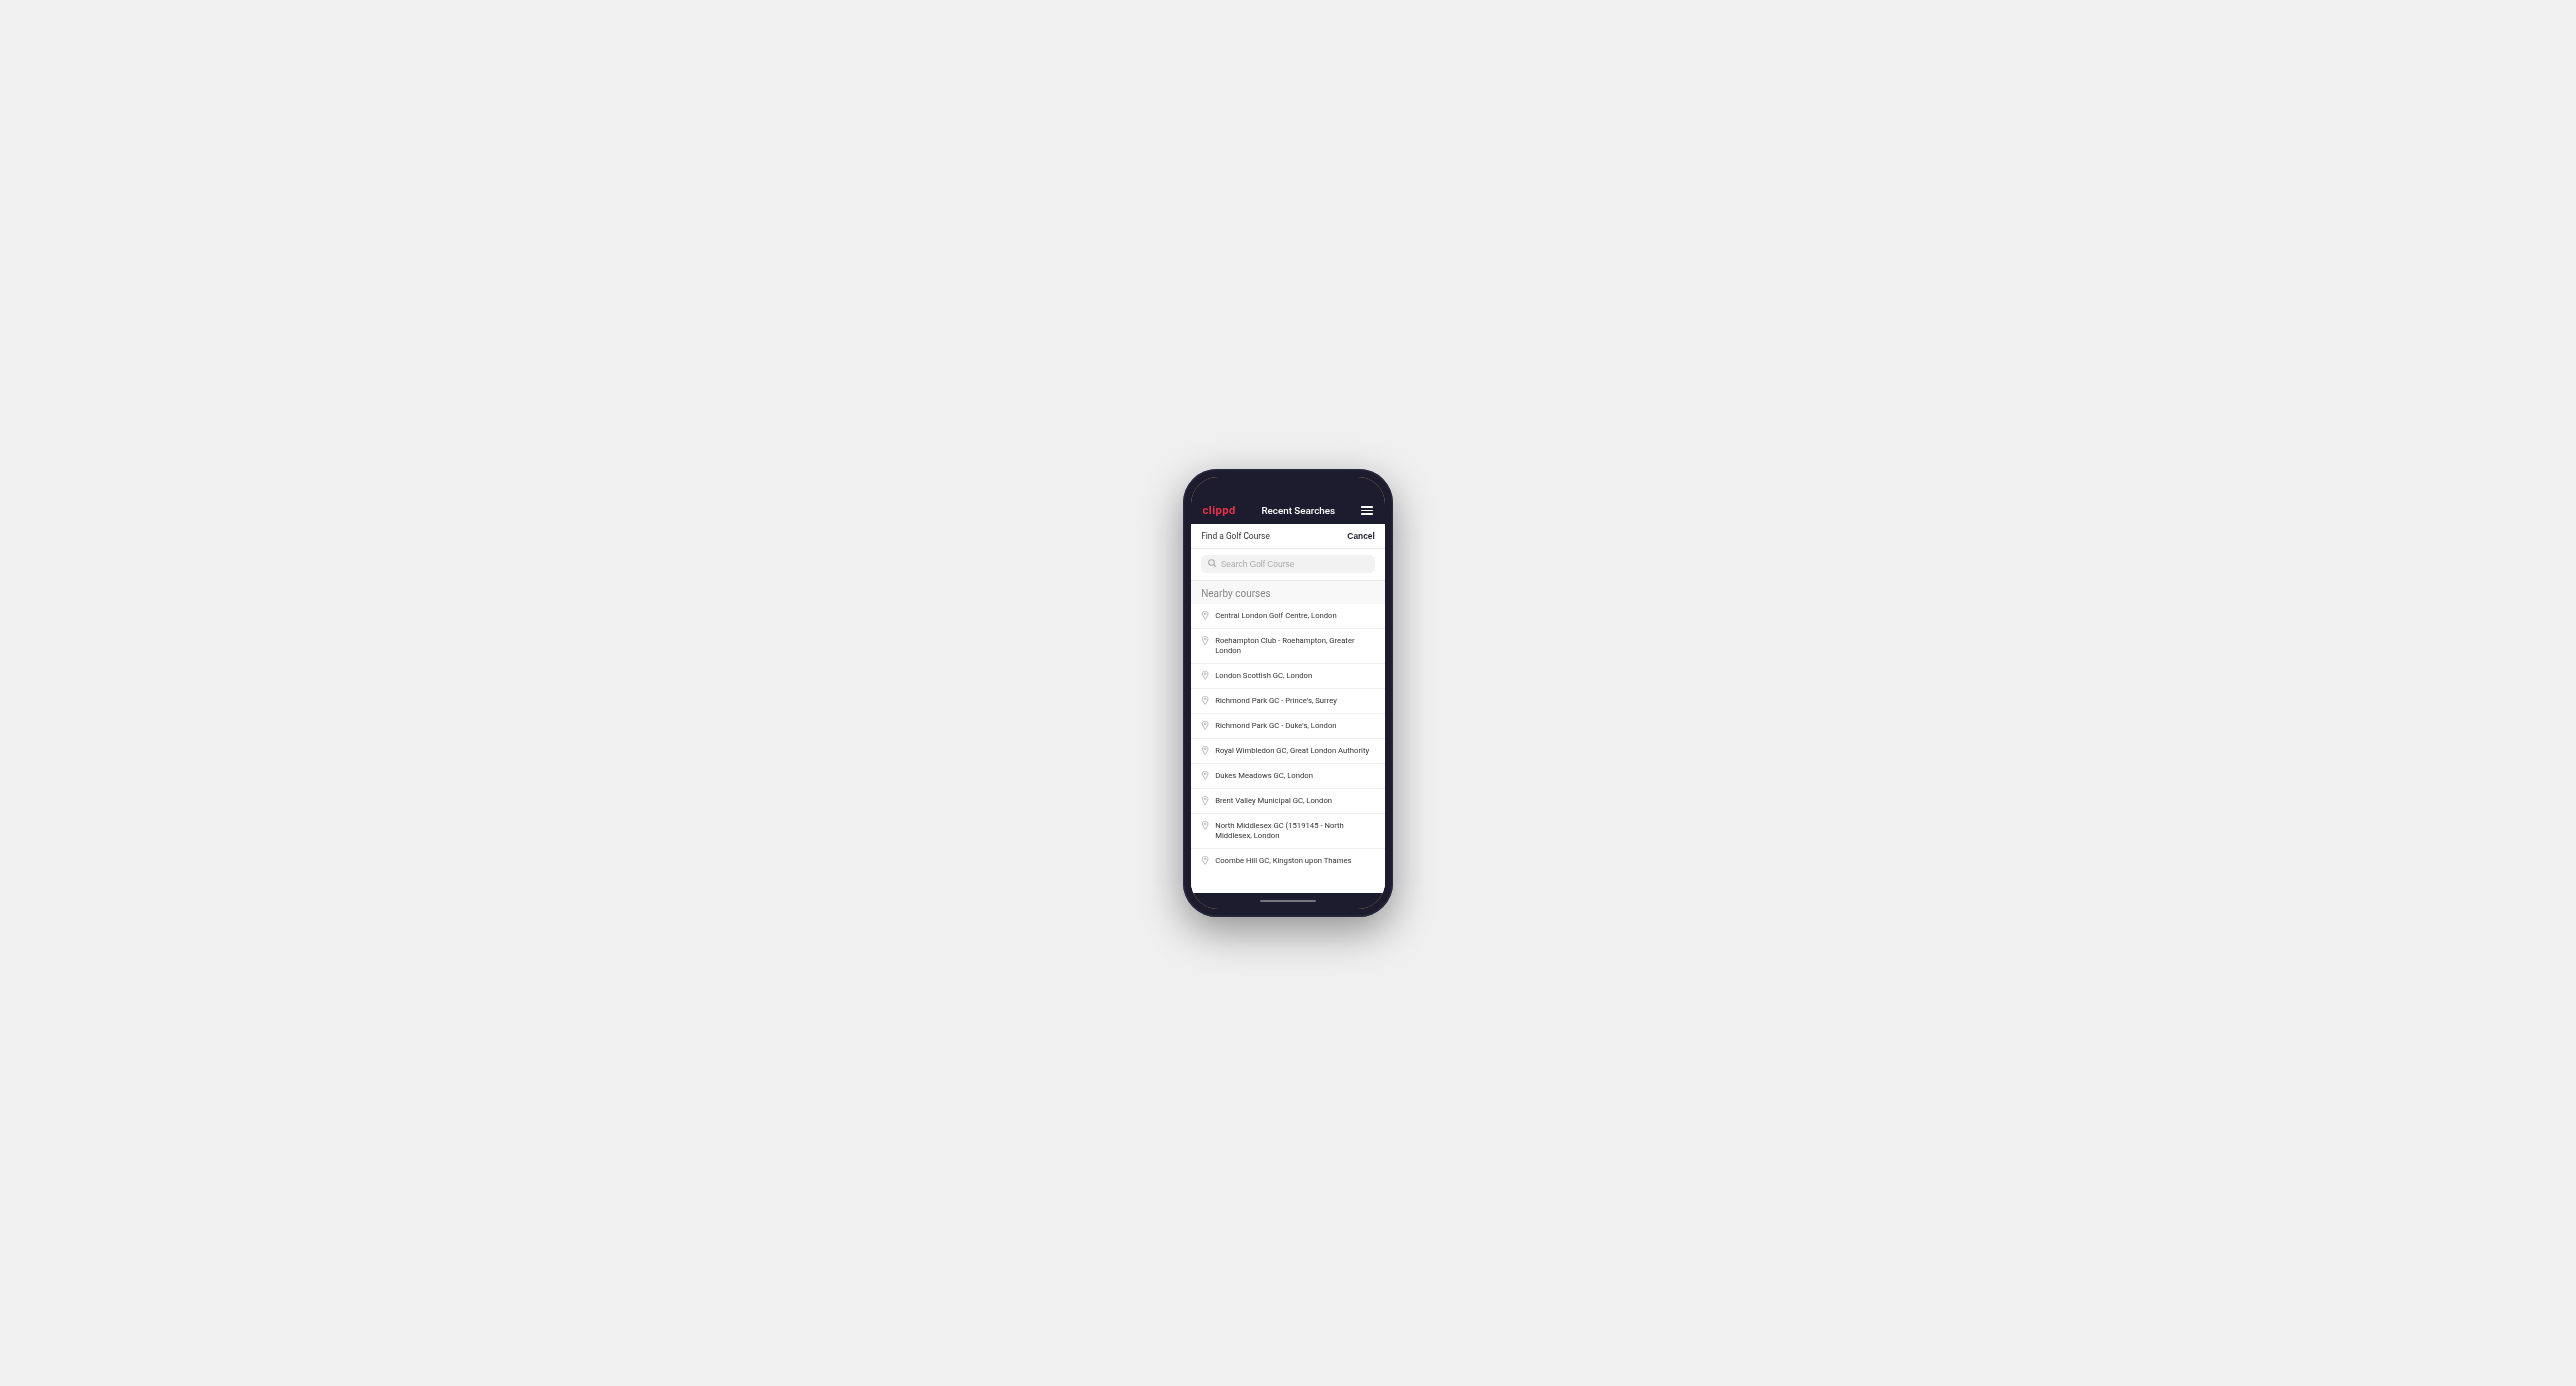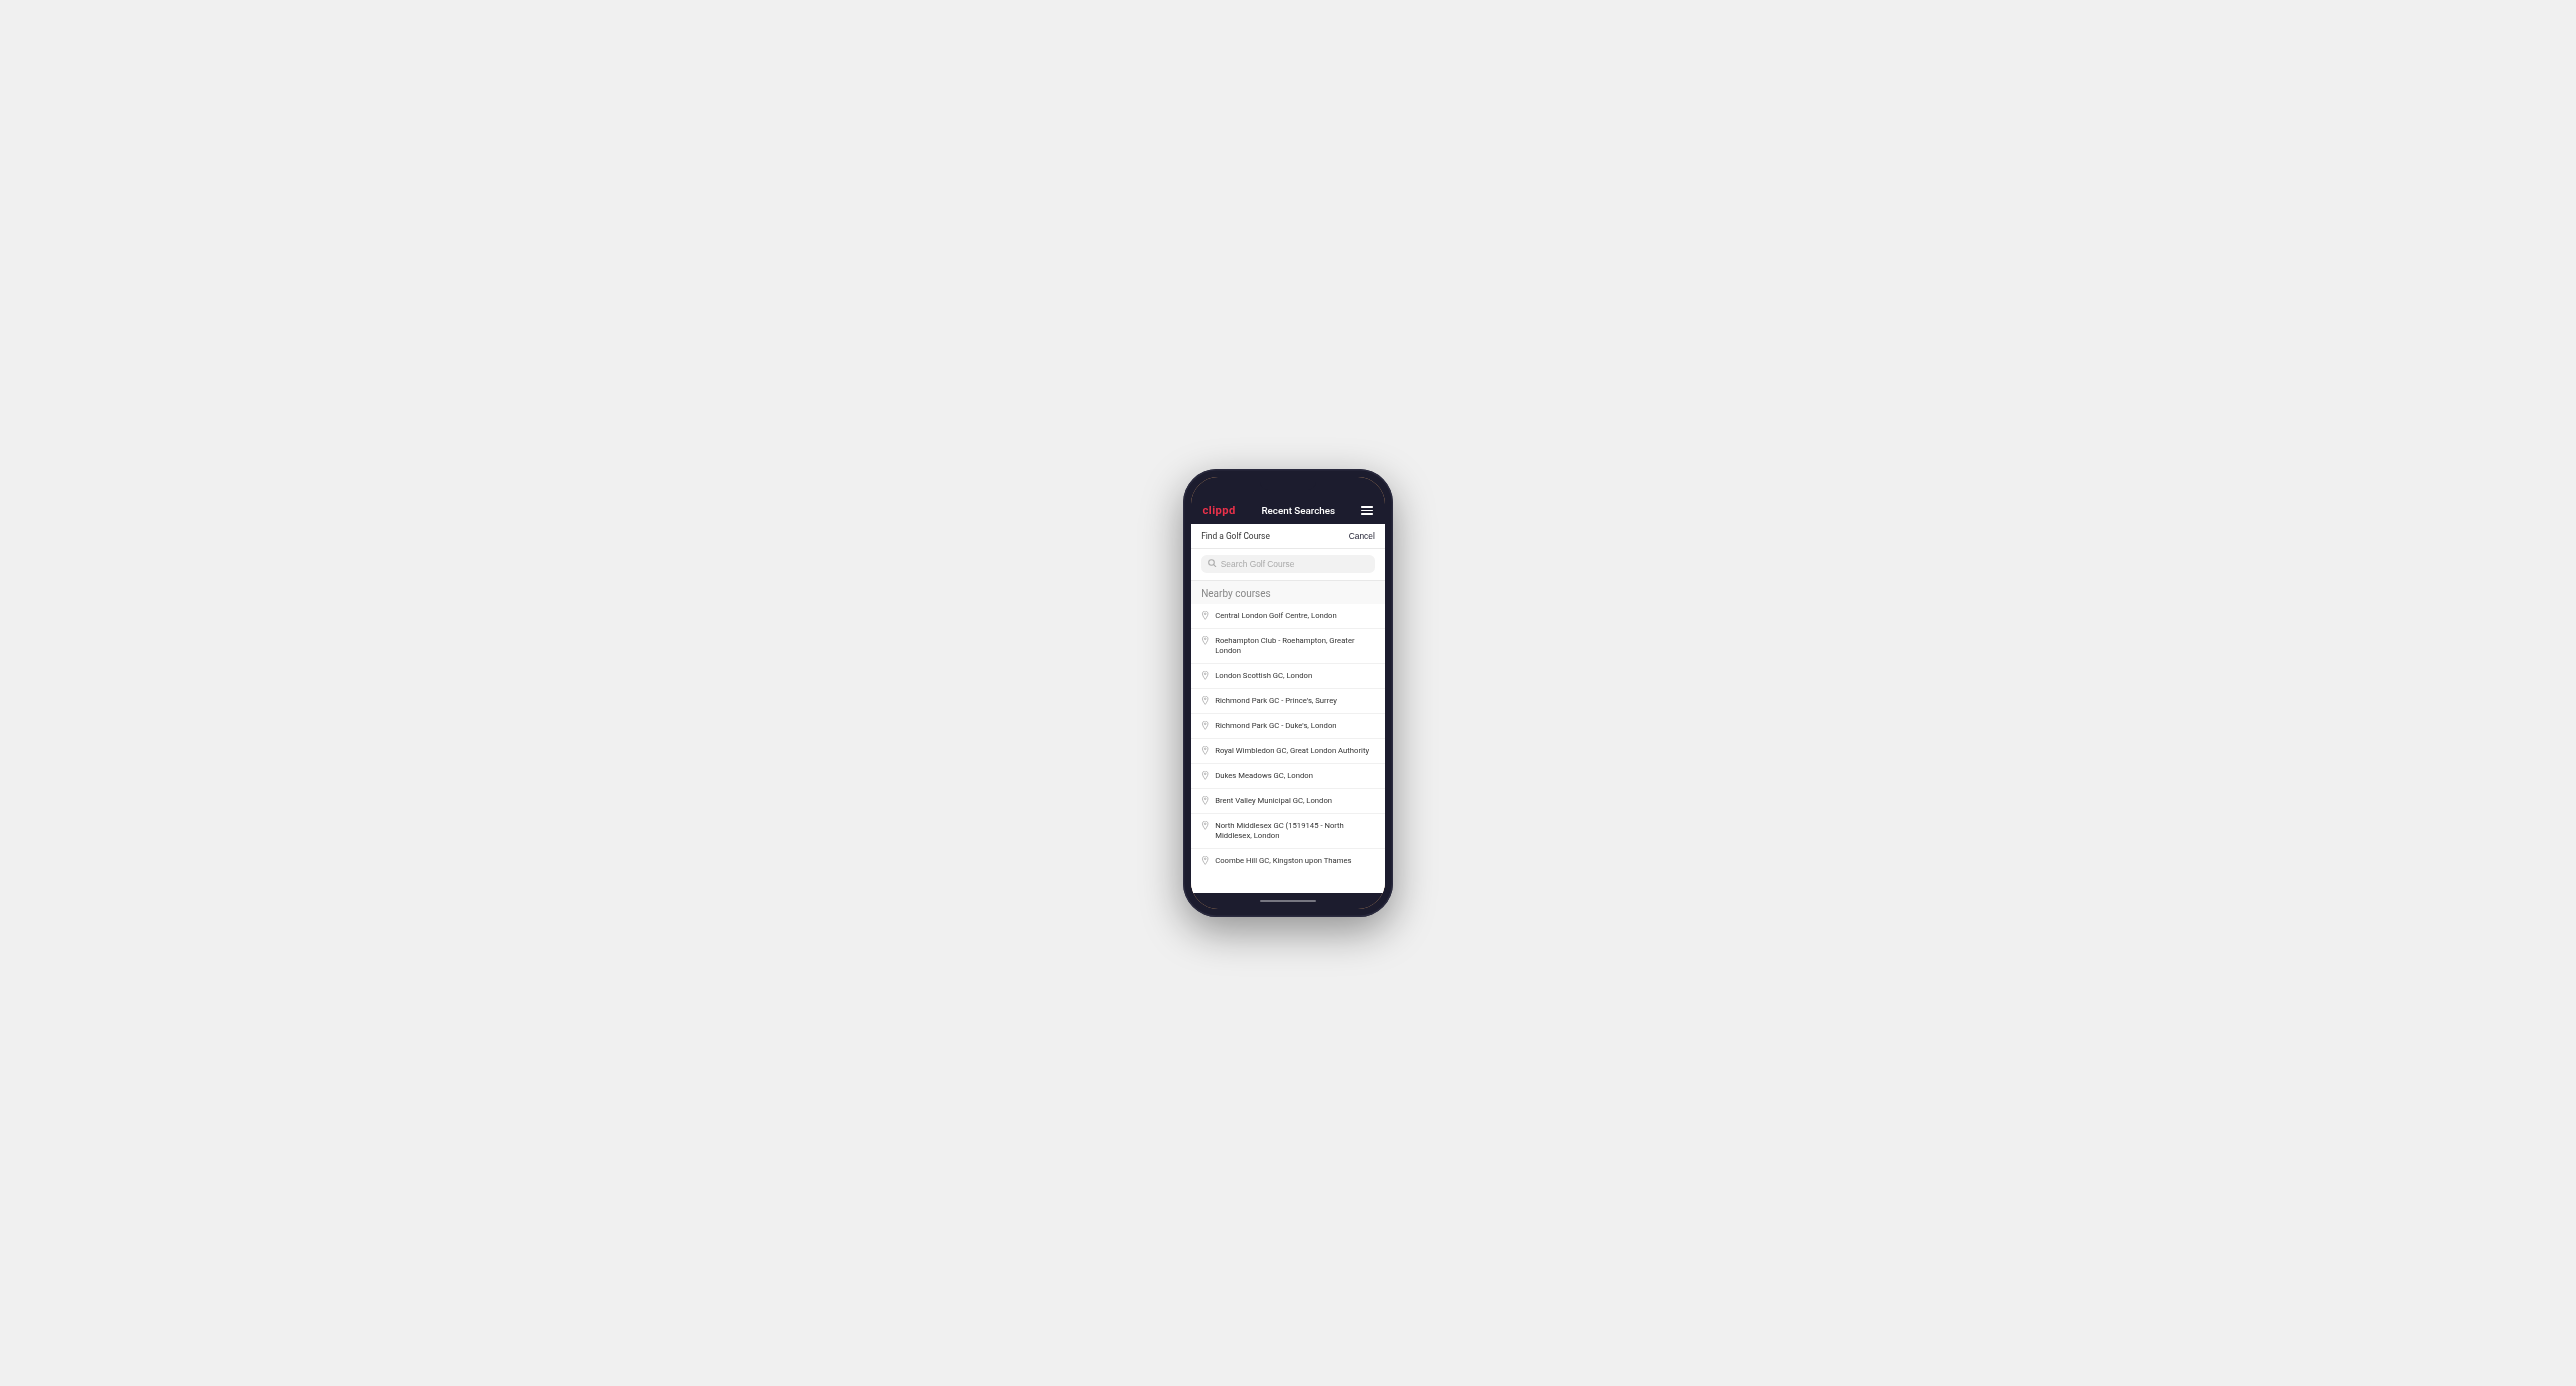--- a/index.html
+++ b/index.html
@@ -118,21 +118,21 @@
 
     .find-label {
       color: #333333;
       font-size: 8.4px;
       font-weight: 400;
     }
 
     .cancel-btn {
       color: #1c1c2e;
       font-size: 8.4px;
-      font-weight: 400;
+      font-weight: 700;
       cursor: pointer;
       background: none;
       border: none;
     }
 
     
     .search-container {
       background: #ffffff;
       padding: 5.6px 9.8px 7px;
       border-bottom: 0.7px solid #e8e8e8;

